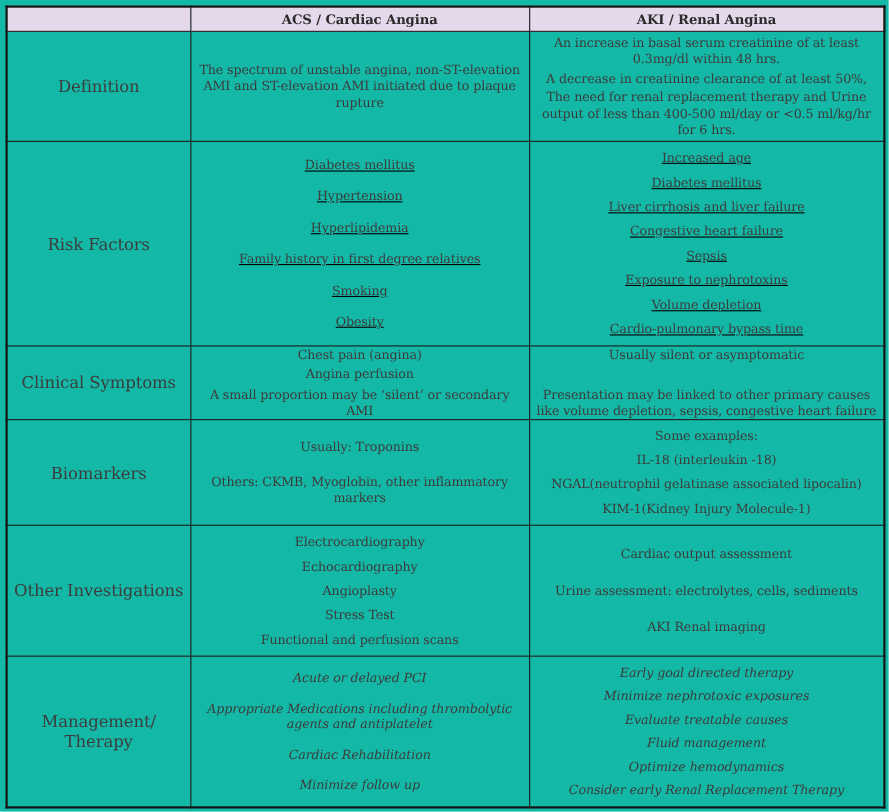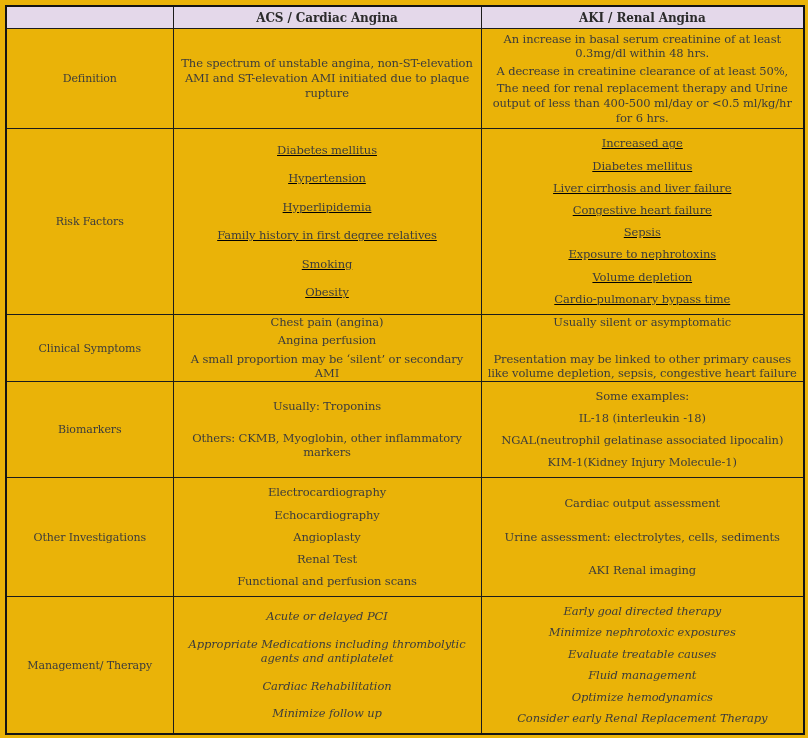--- a/index.html
+++ b/index.html
@@ -1,34 +1,34 @@
 <!DOCTYPE html>
 <html><head>
 <meta charset="utf-8">
 <style>
   html,body{margin:0;padding:0;background:#ffffff;}
   body{width:808px;height:738px;font-family:"DejaVu Serif","Liberation Serif",serif;}
-  .sheet{position:relative;width:808px;height:738px;background:#eab308;}
+  .sheet{position:relative;width:808px;height:738px;background:#14b8a6;}
   table.cmp{
     position:absolute;left:5px;top:5px;
     width:798px;border-collapse:collapse;table-layout:fixed;
     border:2px solid #141414;
   }
   table.cmp th, table.cmp td{
     border:1px solid #1c1c1c;
     padding:0;margin:0;vertical-align:middle;
   }
   col.c1{width:167px;} col.c2{width:308px;} col.c3{width:323px;}
   thead th{
     height:21px;background:#e4d8ea;
     font-size:12px;font-weight:bold;color:#2b2b2b;
     text-align:center;letter-spacing:-0.1px;
   }
   td.label{
-    text-align:center;font-size:11px;color:#3c3c3c;letter-spacing:-0.1px;
+    text-align:center;font-size:15px;color:#3c3c3c;letter-spacing:-0.1px;
   }
   .stack{
     display:flex;flex-direction:column;justify-content:space-evenly;align-items:center;
     box-sizing:border-box;padding:0 6px;width:100%;
   }
   .stack p{
     margin:0;font-size:11.5px;line-height:1.28;color:#3c3c3c;
     text-align:center;letter-spacing:-0.1px;
   }
   .h-def .stack{height:99px;}
@@ -134,21 +134,21 @@
         </td>
       </tr>
 
       <tr class="h-other">
         <td class="label">Other Investigations</td>
         <td>
           <div class="stack">
             <p>Electrocardiography</p>
             <p>Echocardiography</p>
             <p>Angioplasty</p>
-            <p>Renal Test</p>
+            <p>Stress Test</p>
             <p>Functional and perfusion scans</p>
           </div>
         </td>
         <td>
           <div class="stack">
             <p>Cardiac output assessment</p>
             <p>Urine assessment: electrolytes, cells, sediments</p>
             <p>AKI Renal imaging</p>
           </div>
         </td>

